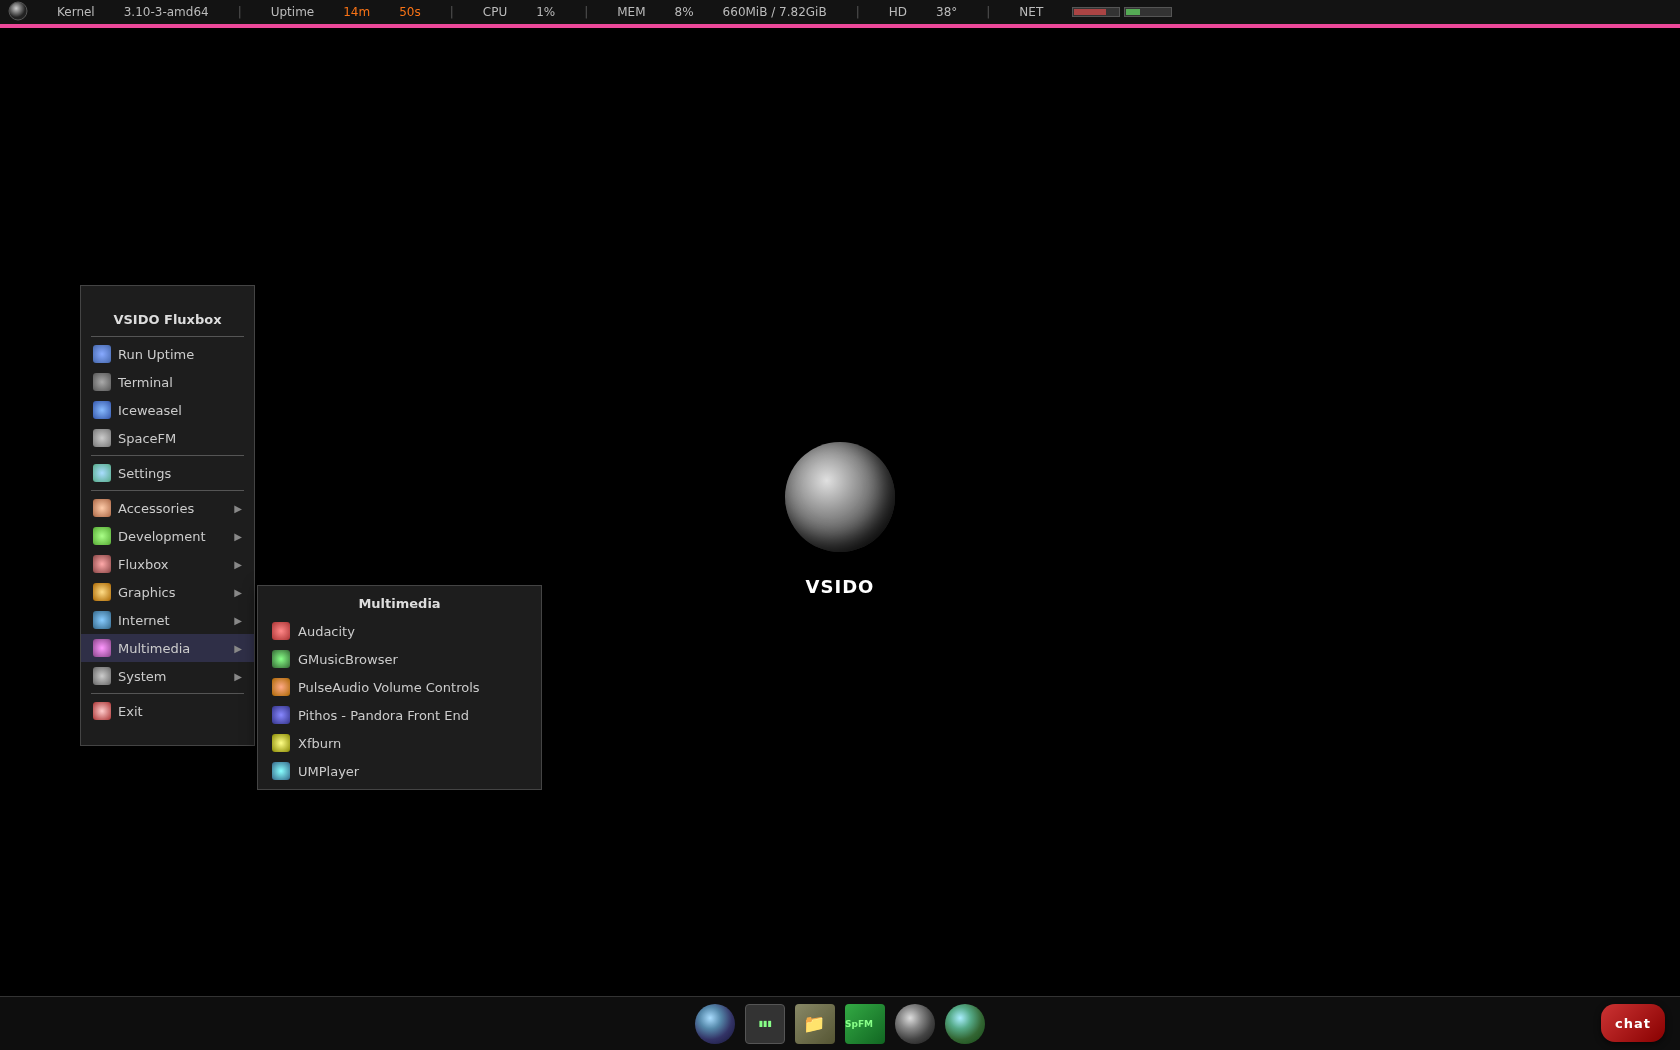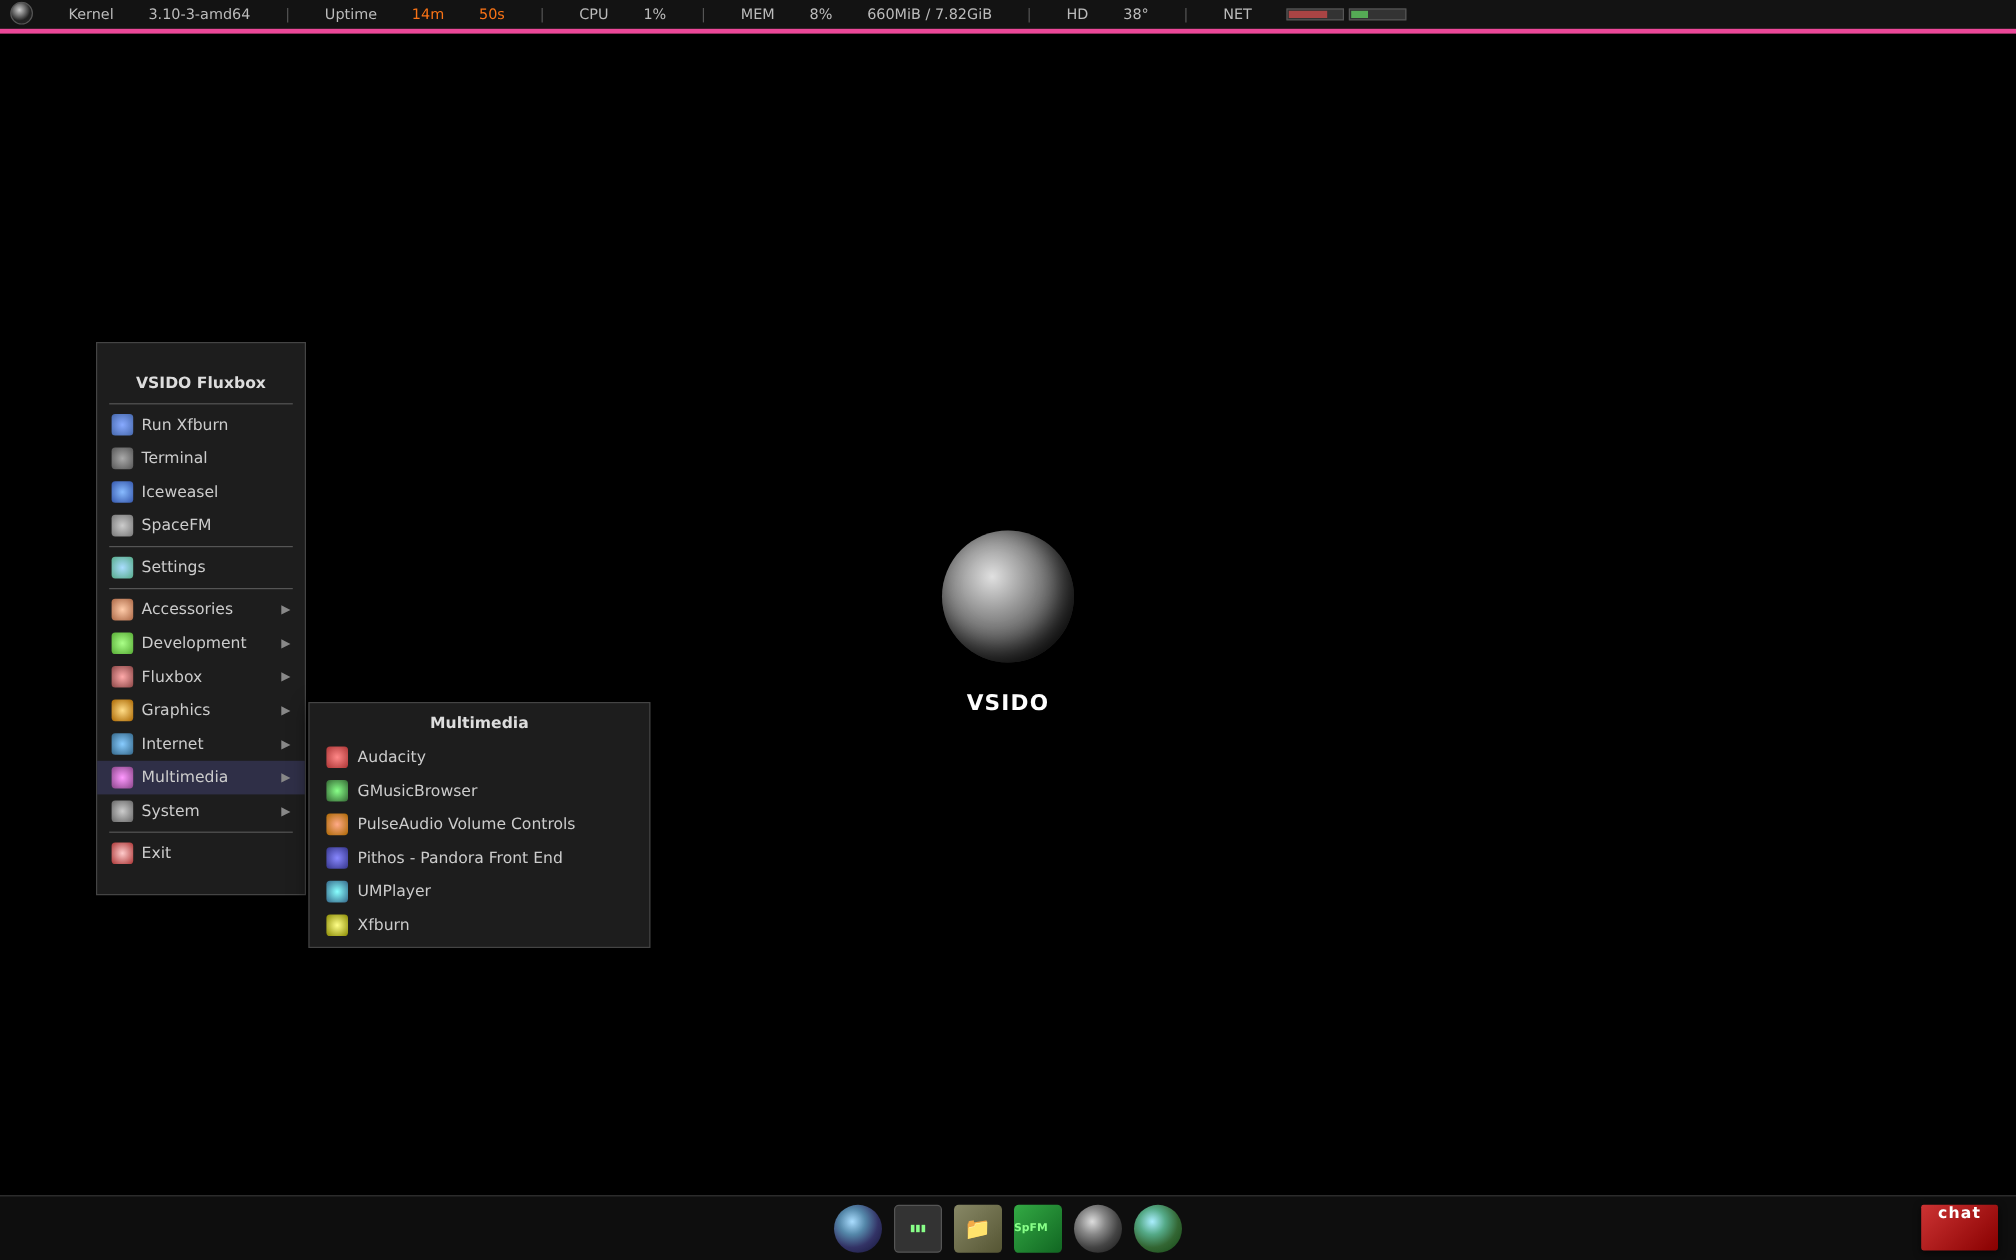--- a/index.html
+++ b/index.html
@@ -209,22 +209,22 @@
       bottom: 5px;
       right: 15px;
       width: 64px;
       height: 44px;
       display: flex; align-items: center; justify-content: center;
       cursor: pointer;
     }
     .chat-icon {
       width: 72px; height: 38px;
       background: linear-gradient(135deg, #c33 0%, #800 100%);
-      border-radius: 2px;
-      display: flex; align-items: flex-start; justify-content: center;
+      border-radius: 14px;
+      display: flex; align-items: center; justify-content: center;
       color: #fff;
       font-size: 13px;
       font-weight: bold;
       letter-spacing: 1px;
       box-shadow: 0 2px 6px rgba(0,0,0,0.6);
     }
   </style>
 </head>
 <body>
 
@@ -276,21 +276,21 @@
     <div class="vsido-sphere-text">VSIDO</div>
   </div>
 </div>
 
 <div id="main-menu">
   <div class="menu-title">VSIDO Fluxbox</div>
   <div class="menu-divider"></div>
 
   <div class="menu-item">
     <div class="item-icon icon-run"></div>
-    <span>Run Xfburn</span>
+    <span>Run Uptime</span>
   </div>
 
   <div class="menu-item">
     <div class="item-icon icon-terminal"></div>
     <span>Terminal</span>
   </div>
 
   <div class="menu-item">
     <div class="item-icon icon-iceweasel"></div>
     <span>Iceweasel</span>
@@ -373,26 +373,26 @@
   </div>
   <div class="submenu-item">
     <div class="submenu-icon icon-pulseaudio"></div>
     <span>PulseAudio Volume Controls</span>
   </div>
   <div class="submenu-item">
     <div class="submenu-icon icon-pithos"></div>
     <span>Pithos - Pandora Front End</span>
   </div>
   <div class="submenu-item">
+    <div class="submenu-icon icon-xfburn"></div>
+    <span>Xfburn</span>
+  </div>
+  <div class="submenu-item">
     <div class="submenu-icon icon-umplayer"></div>
     <span>UMPlayer</span>
-  </div>
-  <div class="submenu-item">
-    <div class="submenu-icon icon-xfburn"></div>
-    <span>Xfburn</span>
   </div>
 </div>
 
 <div id="taskbar">
 
   <div class="taskbar-icon">
     <div style="width:40px;height:40px;border-radius:50%;background:radial-gradient(circle at 38% 35%, #adf 0%, #58a 30%, #336 60%, #113 100%);"></div>
   </div>
 
   <div class="taskbar-icon">

